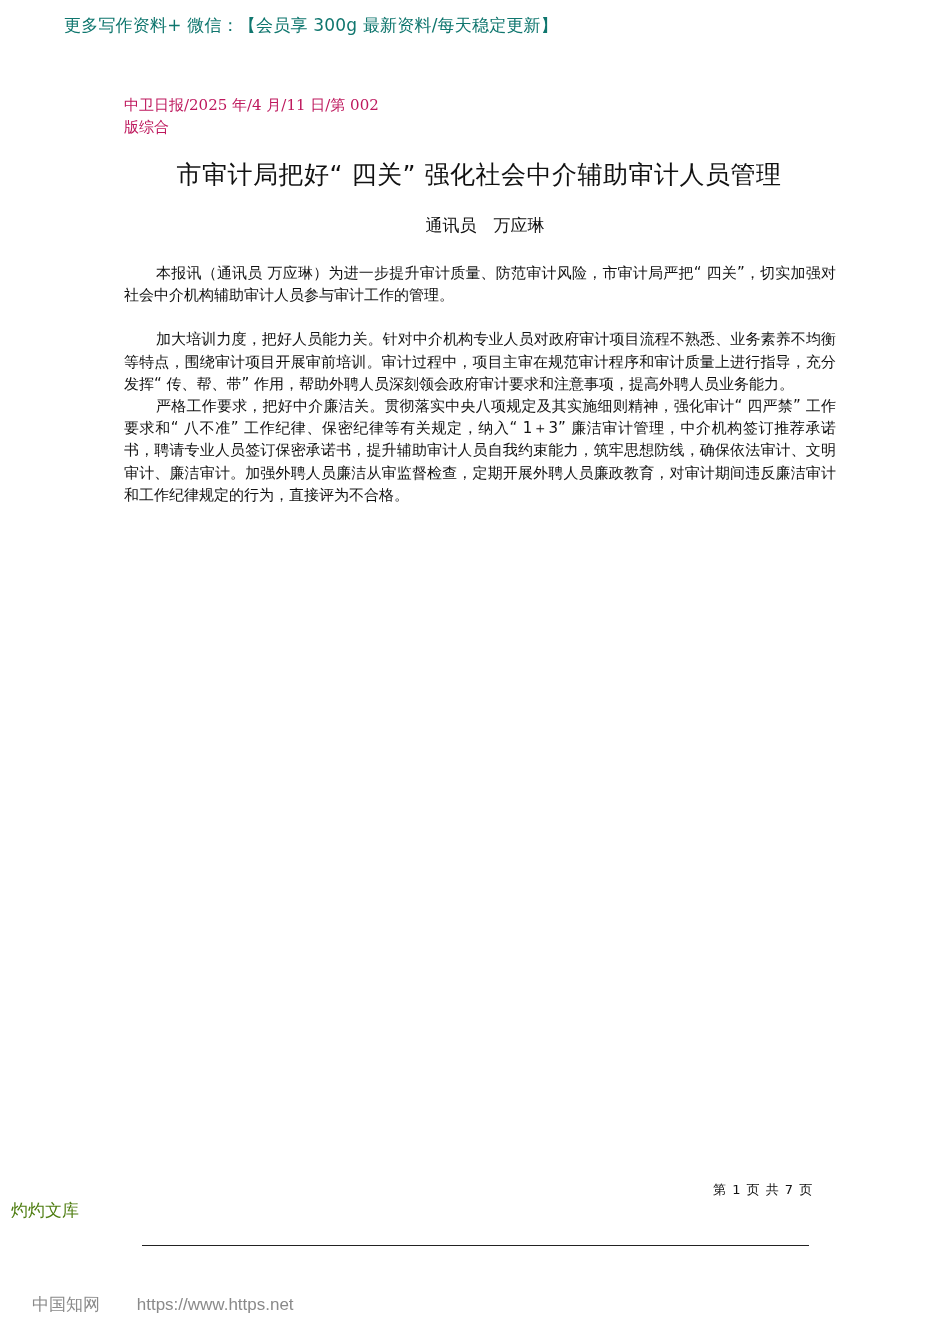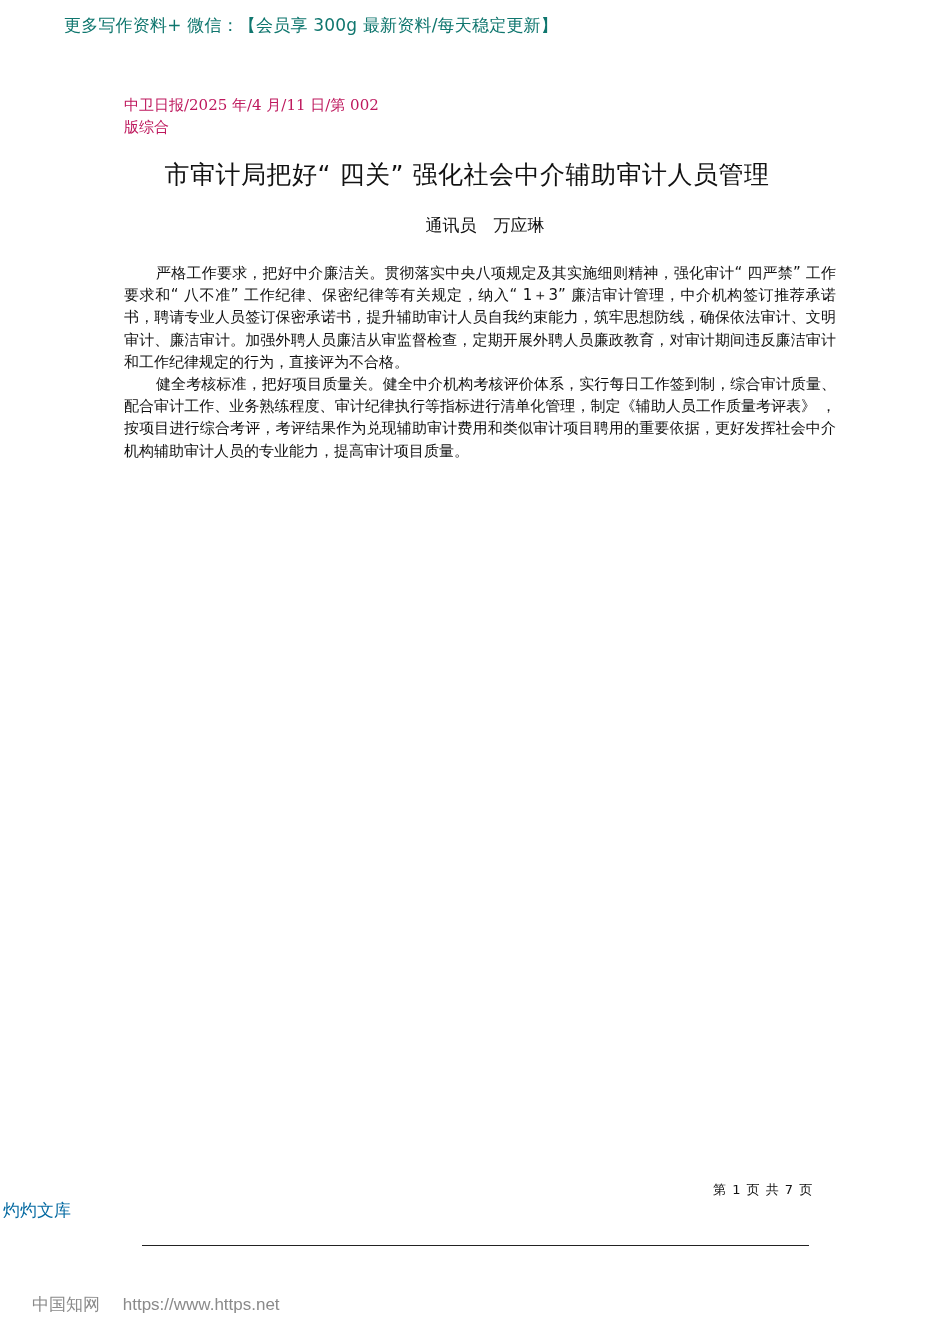--- a/index.html
+++ b/index.html
@@ -12,67 +12,68 @@
       position: absolute; left: 64px; top: 14px;
       font-size: 17px; color: #0f766e; letter-spacing: 0.2px;
       white-space: nowrap;
     }
     .dateline {
       position: absolute; left: 124px; top: 94px; width: 270px;
       font-size: 15px; line-height: 22px; color: #be185d;
       font-family: "DejaVu Serif", "Liberation Serif", serif;
     }
     .title {
-      position: absolute; left: 4px; width: 926px; top: 158px;
+      position: absolute; left: 16px; width: 926px; top: 158px;
       text-align: center; font-size: 25px; color: #111; letter-spacing: 0.5px;
     }
     .byline {
       position: absolute; left: 0; width: 946px; top: 214px;
       text-align: center; font-size: 17px; color: #111; padding-left: 12px;
     }
     .article {
       position: absolute; left: 124px; top: 262px; width: 712px;
       font-size: 15px; line-height: 22.2px; color: #111;
       text-align: justify;
     }
     .article p { margin: 0; text-indent: 32px; }
     .article p.gap { margin-bottom: 22px; }
     .page-number {
       position: absolute; left: 713px; top: 1181px;
       font-size: 13px; color: #111; letter-spacing: 1px;
     }
     .source-mark {
-      position: absolute; left: 3px; top: 1199px;
-      font-size: 17px; color: #0369a1;
+      position: absolute; left: 11px; top: 1199px;
+      font-size: 17px; color: #4d7c0f;
     }
     .footer-rule {
       position: absolute; left: 142px; top: 1245px; width: 667px;
       height: 1px; background: #222;
     }
     .cnki-footer {
       position: absolute; left: 32px; top: 1293px;
       font-size: 17px; color: #8a8a8a; white-space: nowrap;
       font-family: "Liberation Sans", "DejaVu Sans", sans-serif;
     }
-    .cnki-footer .brand { margin-right: 18px; }
+    .cnki-footer .brand { margin-right: 32px; }
   </style>
 </head>
 <body>
 
 <div class="promo-banner">更多写作资料+ 微信：【会员享 300g 最新资料/每天稳定更新】</div>
 
 <div class="dateline">中卫日报/2025 年/4 月/11 日/第 002 版综合</div>
 
 <div class="title">市审计局把好“ 四关” 强化社会中介辅助审计人员管理</div>
 
 <div class="byline">通讯员　万应琳</div>
 
 <div class="article">
+  <p class="gap">本报讯（通讯员 万应琳）为进一步提升审计质量、防范审计风险，市审计局严把“ 四关”，切实加强对社会中介机构辅助审计人员参与审计工作的管理。</p>
+  <p>加大培训力度，把好人员能力关。针对中介机构专业人员对政府审计项目流程不熟悉、业务素养不均衡等特点，围绕审计项目开展审前培训。审计过程中，项目主审在规范审计程序和审计质量上进行指导，充分发挥“ 传、帮、带” 作用，帮助外聘人员深刻领会政府审计要求和注意事项，提高外聘人员业务能力。</p>
   <p>严格工作要求，把好中介廉洁关。贯彻落实中央八项规定及其实施细则精神，强化审计“ 四严禁” 工作要求和“ 八不准” 工作纪律、保密纪律等有关规定，纳入“ 1＋3” 廉洁审计管理，中介机构签订推荐承诺书，聘请专业人员签订保密承诺书，提升辅助审计人员自我约束能力，筑牢思想防线，确保依法审计、文明审计、廉洁审计。加强外聘人员廉洁从审监督检查，定期开展外聘人员廉政教育，对审计期间违反廉洁审计和工作纪律规定的行为，直接评为不合格。</p>
-  <p>健全考核标准，把好项目质量关。健全中介机构考核评价体系，实行每日工作签到制，综合审计质量、配合审计工作、业务熟练程度、审计纪律执行等指标进行清单化管理，制定《辅助人员工作质量考评表》 ，按项目进行综合考评，考评结果作为兑现辅助审计费用和类似审计项目聘用的重要依据，更好发挥社会中介机构辅助审计人员的专业能力，提高审计项目质量。</p>
 </div>
 
 <div class="page-number">第 1 页 共 7 页</div>
 
 <div class="source-mark">灼灼文库</div>
 
 <div class="footer-rule"></div>
 
 <div class="cnki-footer">
   <span class="brand">中国知网</span>

